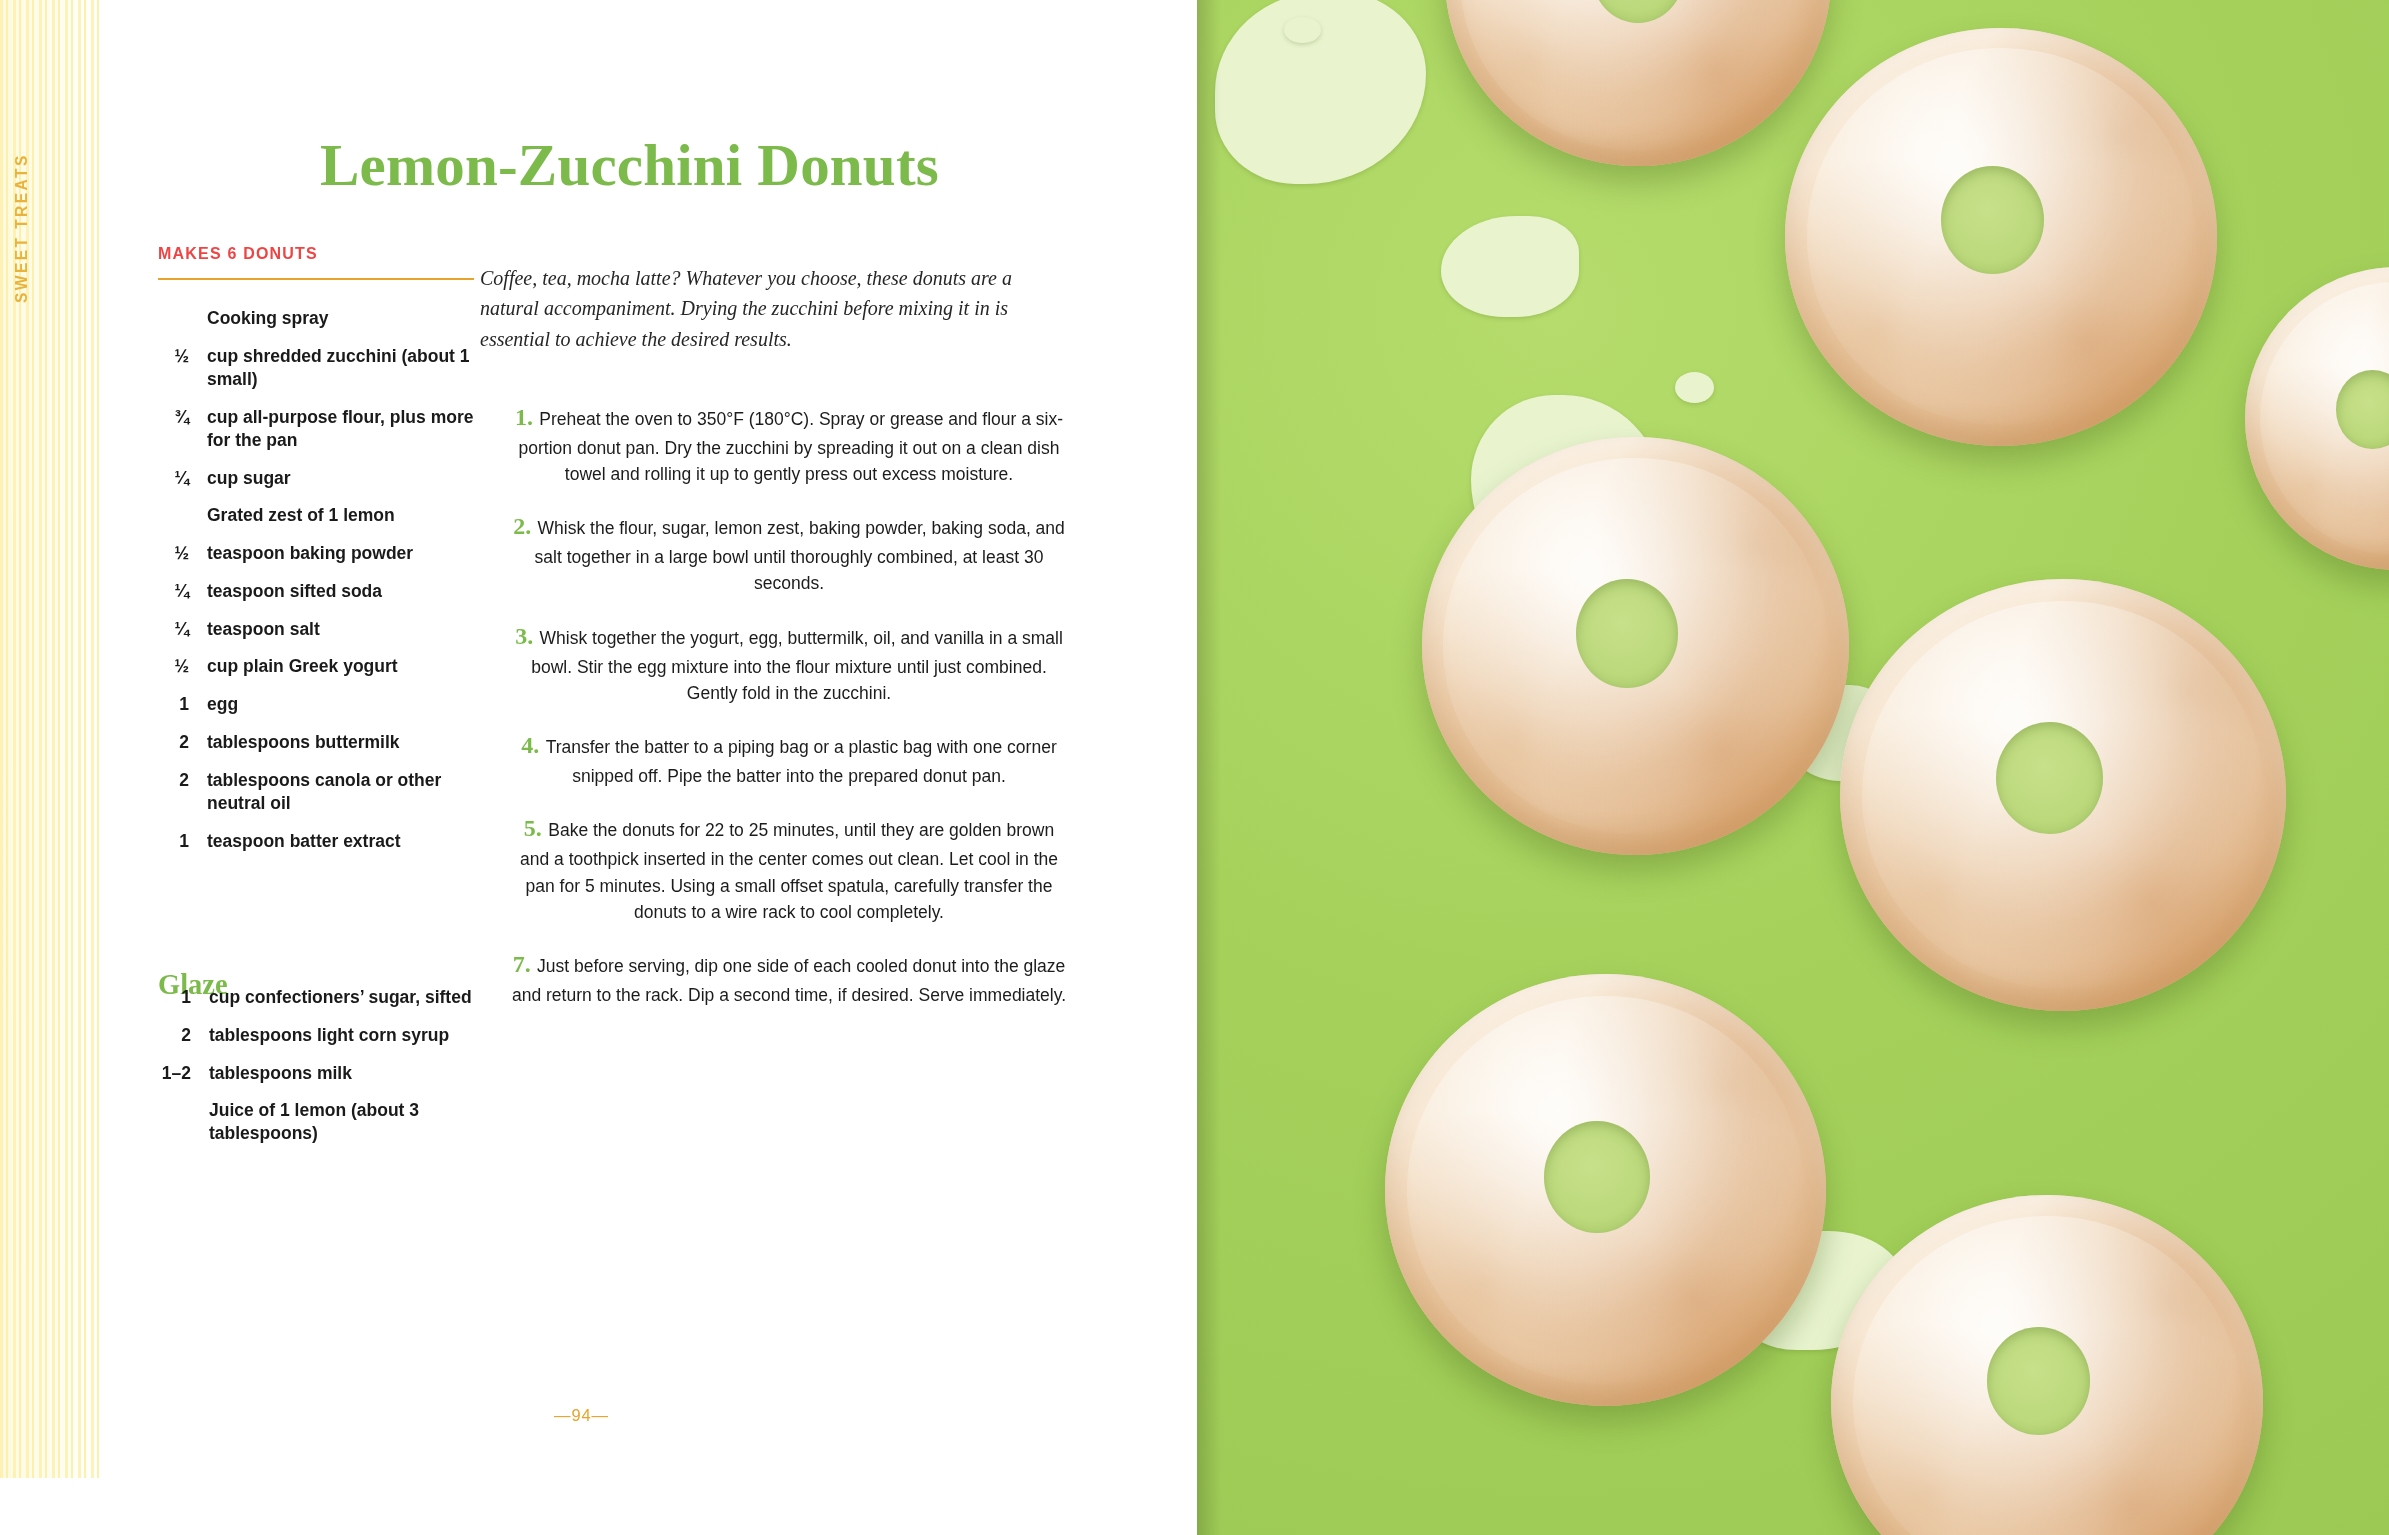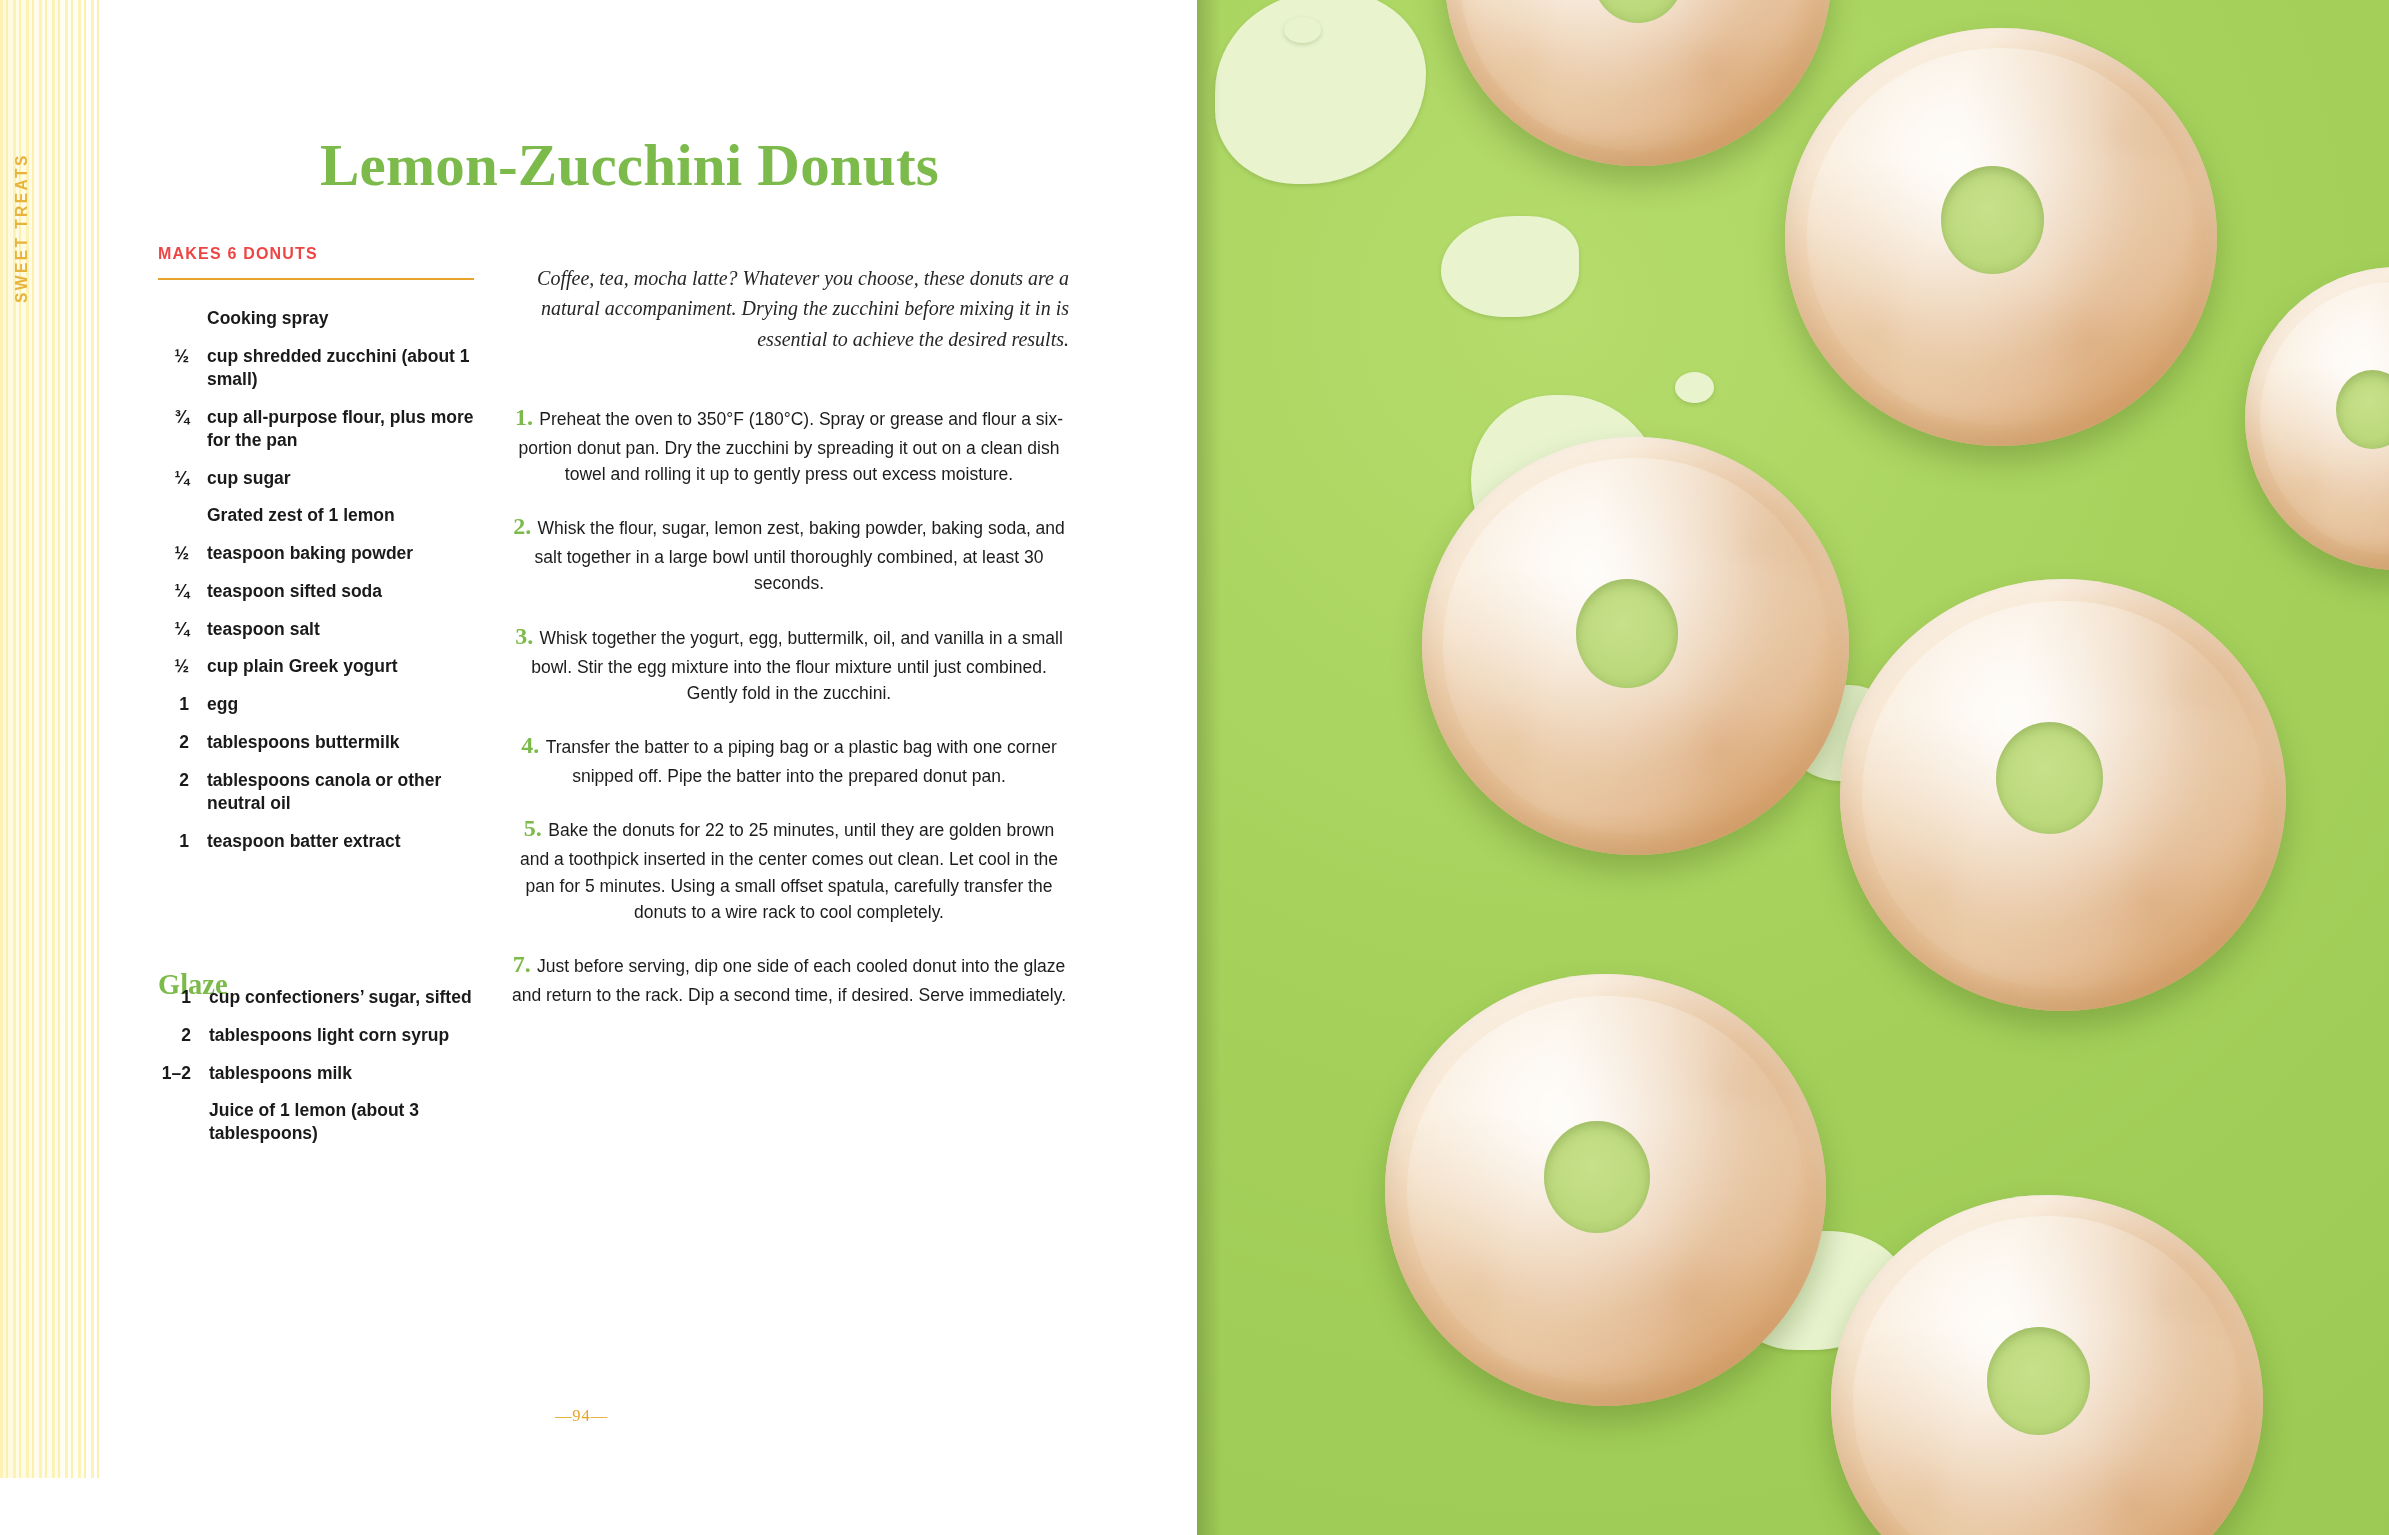--- a/index.html
+++ b/index.html
@@ -126,29 +126,28 @@
   .glaze-list {
     position: absolute;
     left: 158px;
     top: 986px;
     width: 331px;
   }
   .glaze-list .qty { flex: 0 0 44px; }
 
   .intro {
     position: absolute;
-    left: 508px;
+    left: 480px;
     top: 243px;
     width: 561px;
     font-family: "Liberation Serif", serif;
     font-style: italic;
     font-size: 20px;
     line-height: 1.52;
     color: #262626;
-    text-align: right;
   }
   .steps {
     position: absolute;
     left: 508px;
     top: 381px;
     width: 562px;
   }
   .step {
     margin-bottom: 21px;
     font-size: 17.5px;
@@ -165,21 +164,20 @@
   }
   .folio {
     position: absolute;
     left: 508px;
     top: 1406px;
     width: 147px;
     text-align: center;
     font-size: 16.5px;
     color: #e8a32a;
     letter-spacing: 0.9px;
-    font-family: Liberation Serif, serif;
   }
 
   
   .right-page {
     position: relative;
     width: 1192px;
     height: 1536px;
     flex: 0 0 1192px;
     background: #a8d45f;
     overflow: hidden;

